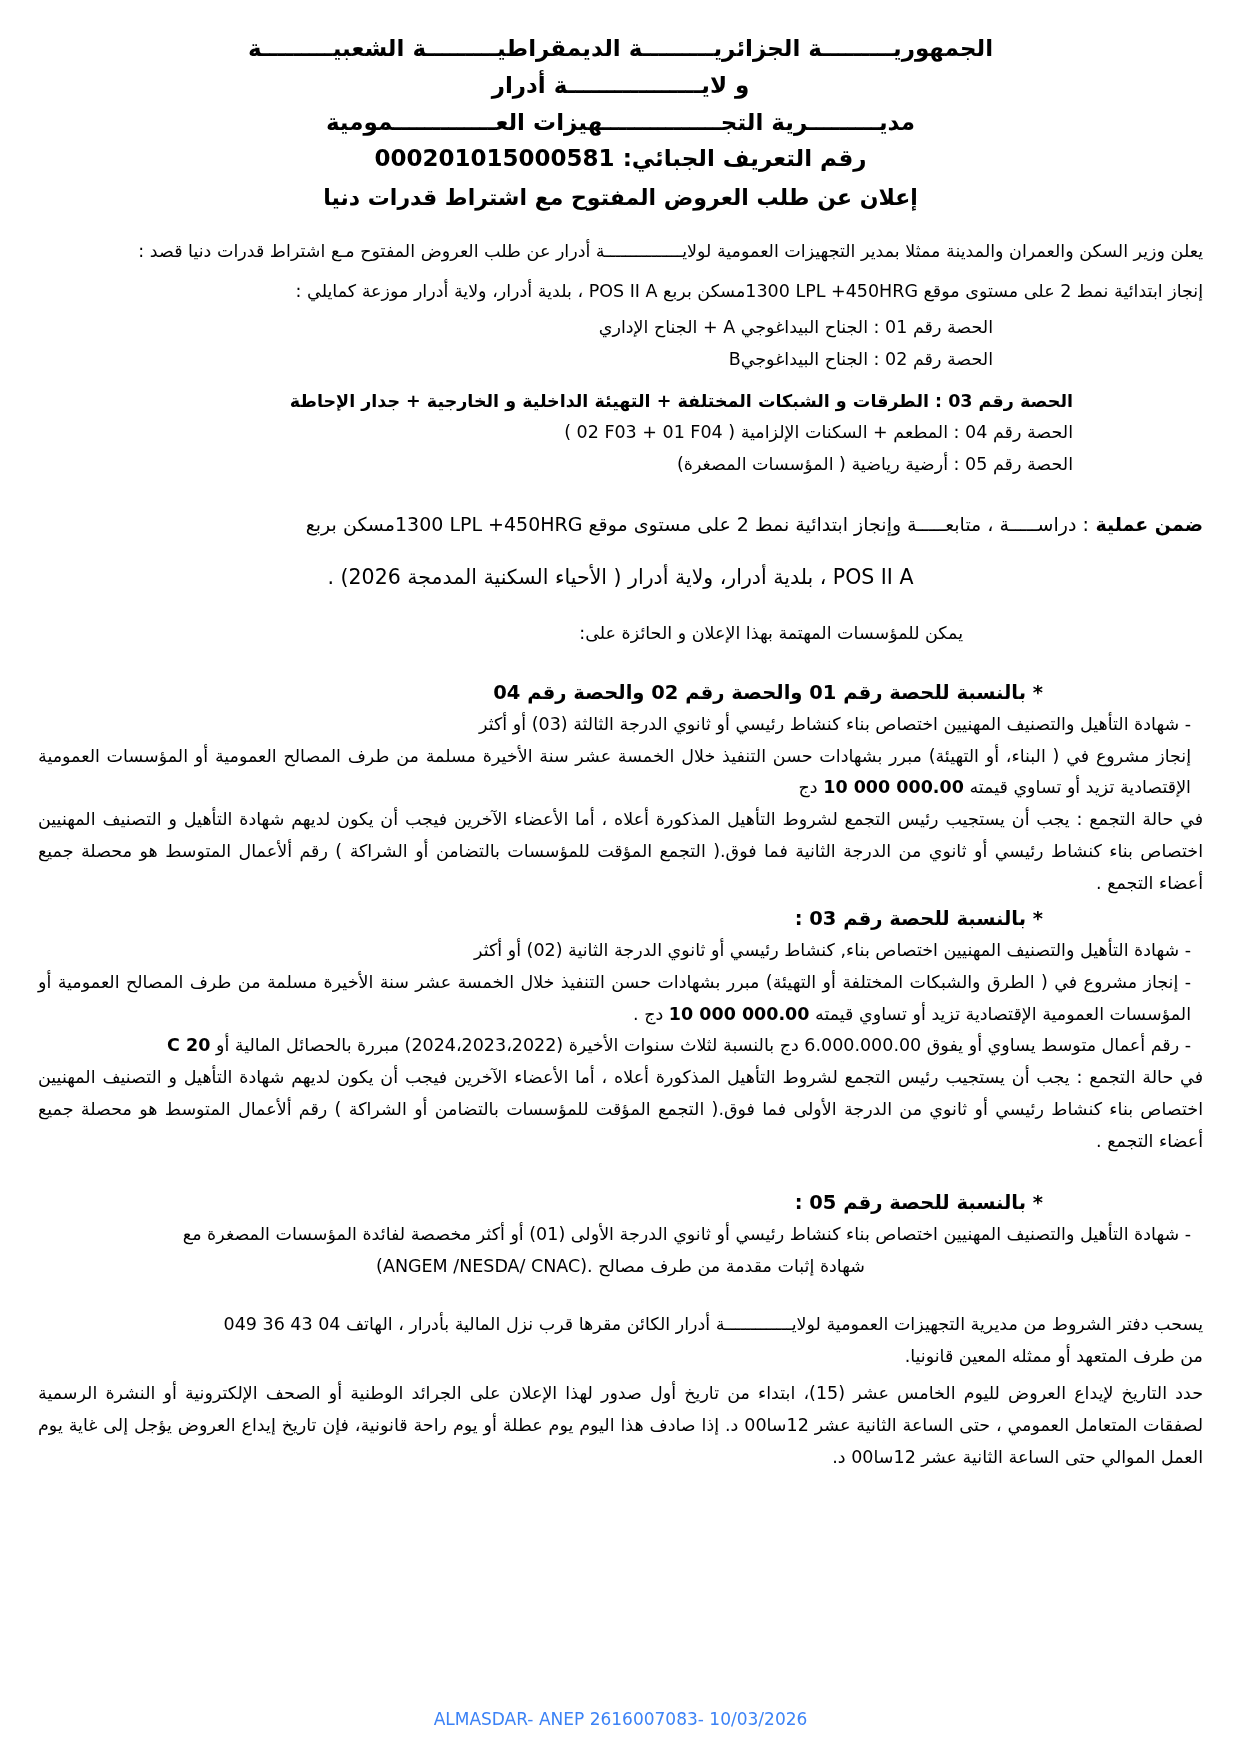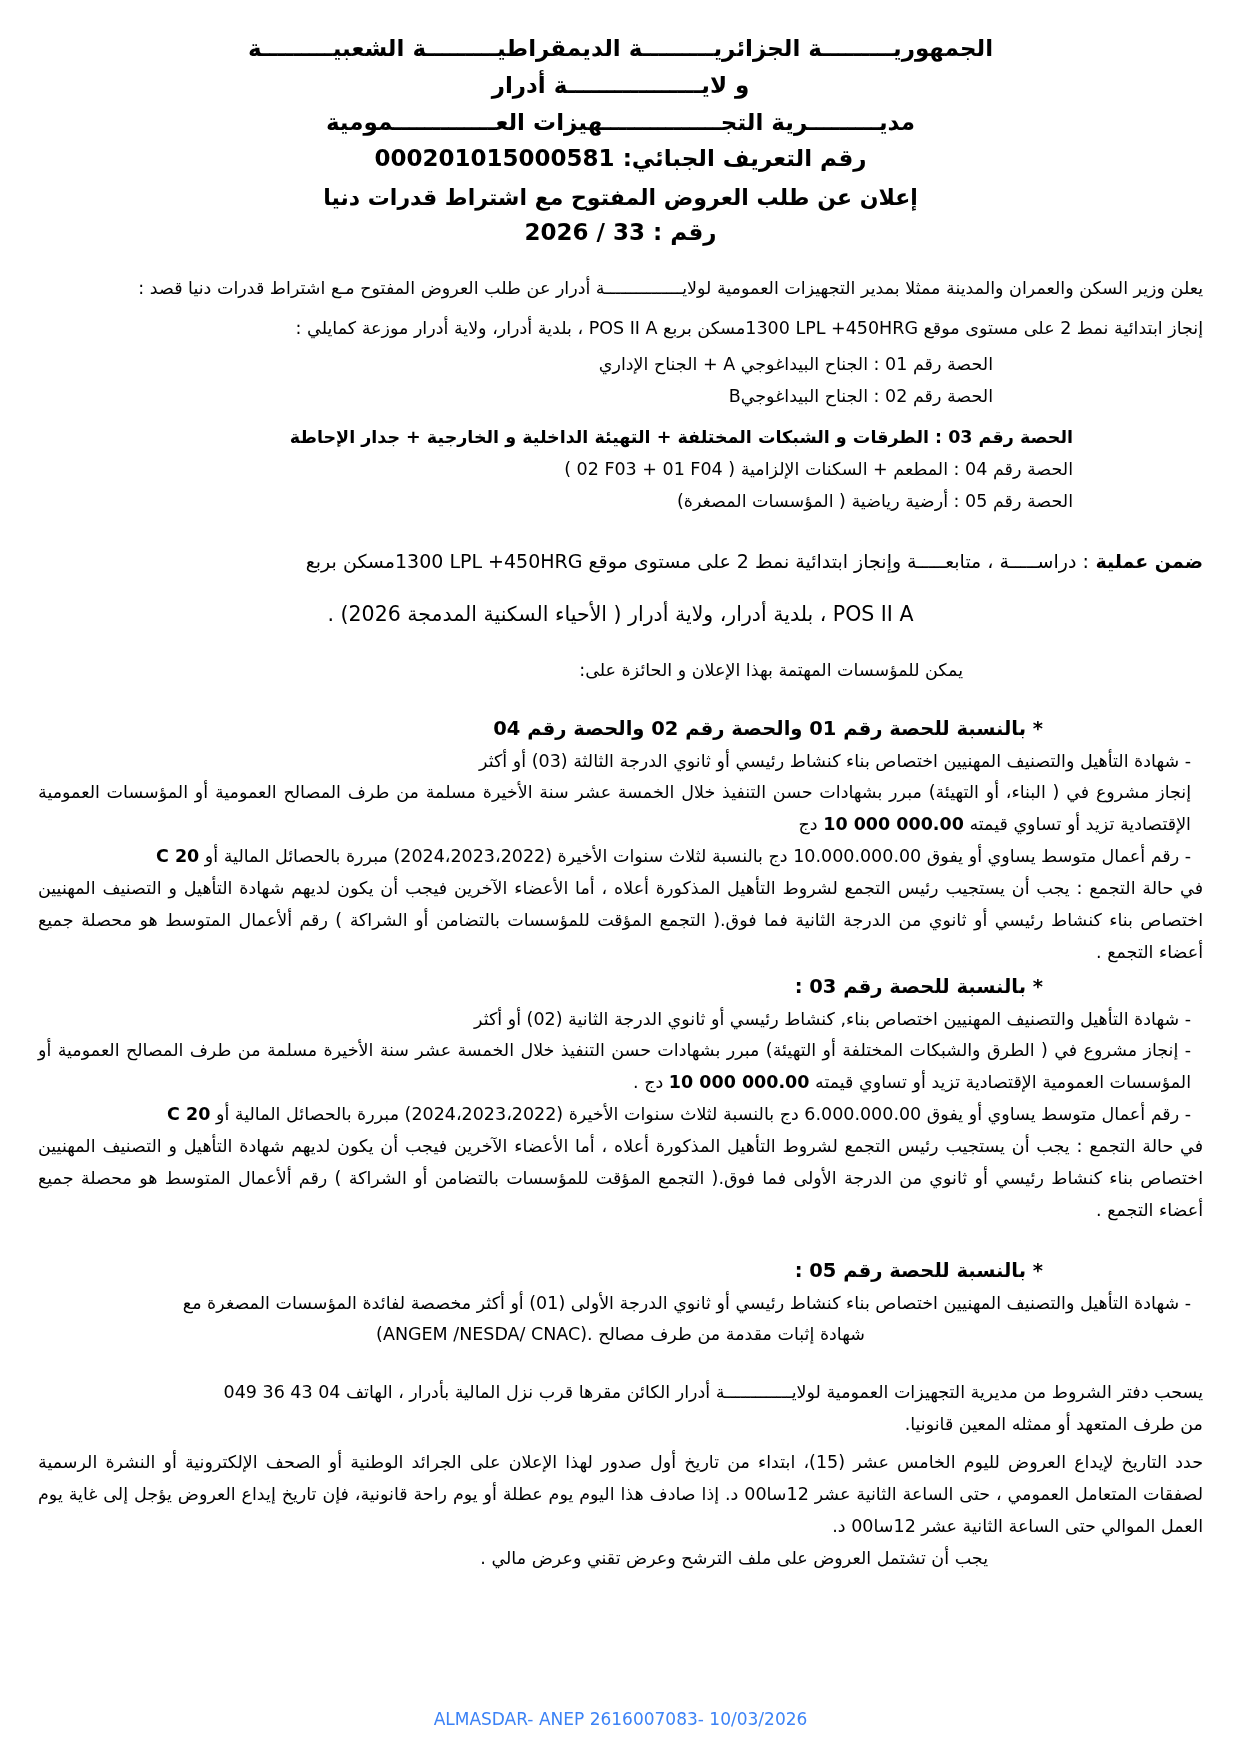--- a/index.html
+++ b/index.html
@@ -50,21 +50,20 @@
 <body>
 
 <div class="page">
 
   <div class="center">
     <div class="hdr">الجمهوريـــــــــة الجزائريـــــــــة الديمقراطيـــــــــة الشعبيـــــــــة</div>
     <div class="hdr">و لايـــــــــــــــــة أدرار</div>
     <div class="hdr">مديـــــــــرية التجـــــــــــــــهيزات العـــــــــــــمومية</div>
     <div class="hdr">رقم التعريف الجبائي: 000201015000581</div>
     <div class="doc-title">إعلان عن طلب العروض المفتوح مع اشتراط قدرات دنيا</div>
-    <div class="num-line"><span>رقم :   </span><span dir="ltr">2026 / 33</span></div>
   </div>
 
   <p class="body j intro-p">يعلن وزير السكن والعمران والمدينة ممثلا بمدير التجهيزات العمومية لولايـــــــــــــــة أدرار عن طلب العروض  المفتوح مـع اشتراط قدرات دنيا  قصد :</p>
 
   <p class="body j object-line"><span>إنجاز ابتدائية نمط 2  على مستوى موقع </span><span dir="ltr">1300 LPL +450HRG</span><span>مسكن بربع </span><span dir="ltr">POS II A</span><span> ، بلدية أدرار، ولاية أدرار موزعة كمايلي  :</span></p>
 
   <div class="lots">
     <div class="lot deep"><span>الحصة رقم 01 :  الجناح البيداغوجي </span><span dir="ltr">A</span><span> + الجناح الإداري</span></div>
     <div class="lot deep">الحصة رقم 02 : الجناح البيداغوجيB</div>
     <div class="lot gap">الحصة رقم 03 : الطرقات و الشبكات المختلفة + التهيئة الداخلية و الخارجية + جدار الإحاطة</div>
@@ -76,21 +75,20 @@
     <div><span style="font-weight: bold;">ضمن عملية </span><span>:  دراســـــة ، متابعـــــة وإنجاز ابتدائية نمط 2  على مستوى موقع </span><span dir="ltr">1300 LPL +450HRG</span><span>مسكن بربع</span></div>
     <div class="pos-line"><span dir="ltr">POS II A</span><span> ، بلدية أدرار، ولاية أدرار ( الأحياء السكنية المدمجة 2026) .</span></div>
   </div>
 
   <p class="eligibility">يمكن للمؤسسات المهتمة بهذا الإعلان و الحائزة على:</p>
 
   <div class="sec1">
     <div class="sec-heading">* بالنسبة للحصة رقم 01 والحصة رقم 02 والحصة رقم 04</div>
     <p class="body j bullet">- شهادة التأهيل والتصنيف المهنيين اختصاص بناء كنشاط رئيسي أو ثانوي الدرجة الثالثة  (03) أو أكثر</p>
     <p class="body j bullet"><span>إنجاز مشروع في  ( البناء، أو التهيئة) مبرر بشهادات حسن التنفيذ  خلال الخمسة عشر سنة الأخيرة مسلمة من طرف المصالح العمومية أو المؤسسات العمومية الإقتصادية تزيد أو تساوي قيمته  </span><span dir="ltr" style="font-weight: bold;">10 000 000.00</span><span> دج</span></p>
-    <p class="body j bullet"><span>-  رقم أعمال متوسط  يساوي أو يفوق </span><span dir="ltr">10.000.000.00</span><span> دج بالنسبة  لثلاث سنوات الأخيرة </span><span dir="ltr">(2024،2023،2022)</span><span> مبررة بالحصائل المالية أو </span><span dir="ltr" style="font-weight: bold;">C 20</span></p>
     <p class="body j note">في حالة التجمع : يجب أن يستجيب رئيس التجمع لشروط التأهيل المذكورة أعلاه ، أما الأعضاء الآخرين فيجب أن يكون لديهم شهادة التأهيل و التصنيف المهنيين اختصاص بناء كنشاط رئيسي أو ثانوي  من الدرجة الثانية فما فوق.( التجمع المؤقت للمؤسسات  بالتضامن أو  الشراكة ) رقم ألأعمال المتوسط هو محصلة جميع أعضاء التجمع .</p>
   </div>
 
   <div class="sec3">
     <div class="sec-heading">* بالنسبة للحصة رقم 03 :</div>
     <p class="body j bullet">- شهادة التأهيل والتصنيف المهنيين اختصاص بناء, كنشاط رئيسي أو ثانوي الدرجة الثانية (02) أو أكثر</p>
     <p class="body j bullet"><span>- إنجاز مشروع في ( الطرق والشبكات المختلفة أو التهيئة)  مبرر بشهادات حسن التنفيذ خلال الخمسة عشر سنة الأخيرة مسلمة من طرف المصالح العمومية أو المؤسسات العمومية الإقتصادية تزيد أو تساوي قيمته  </span><span dir="ltr" style="font-weight: bold;">10 000 000.00</span><span> دج   .</span></p>
     <p class="body j bullet"><span>- رقم أعمال متوسط يساوي أو يفوق </span><span dir="ltr">6.000.000.00</span><span> دج بالنسبة  لثلاث سنوات الأخيرة  </span><span dir="ltr">(2024،2023،2022)</span><span> مبررة بالحصائل المالية أو  </span><span dir="ltr" style="font-weight: bold;">C 20</span></p>
     <p class="body j note">في حالة التجمع : يجب أن يستجيب رئيس التجمع لشروط التأهيل المذكورة أعلاه ، أما الأعضاء الآخرين فيجب أن يكون لديهم شهادة التأهيل و التصنيف المهنيين اختصاص بناء كنشاط رئيسي أو ثانوي من الدرجة الأولى فما فوق.( التجمع المؤقت للمؤسسات  بالتضامن أو الشراكة ) رقم ألأعمال المتوسط هو محصلة جميع أعضاء التجمع .</p>
   </div>
@@ -99,17 +97,16 @@
     <div class="sec-heading">* بالنسبة للحصة رقم 05 :</div>
     <p class="body j bullet">- شهادة التأهيل والتصنيف المهنيين اختصاص بناء كنشاط رئيسي أو ثانوي الدرجة الأولى (01) أو أكثر مخصصة لفائدة المؤسسات المصغرة مع</p>
     <p class="body angem-line"><span>شهادة إثبات مقدمة من طرف مصالح .</span><span dir="ltr">(ANGEM /NESDA/ CNAC)</span></p>
   </div>
 
   <p class="body j closing-p"><span>يسحب دفتر الشروط من مديرية التجهيزات العمومية لولايـــــــــــــة أدرار الكائن مقرها قرب نزل المالية بأدرار ، الهاتف    </span><span dir="ltr">049 36 43 04</span></p>
   <p class="body j">من طرف المتعهد أو ممثله المعين قانونيا.</p>
 
   <p class="body j deadline-p">حدد التاريخ لإيداع العروض لليوم الخامس عشر  (15)، ابتداء من تاريخ أول صدور لهذا الإعلان على الجرائد الوطنية أو الصحف الإلكترونية  أو النشرة الرسمية لصفقات المتعامل العمومي ، حتى الساعة الثانية عشر 12سا00 د. إذا صادف هذا اليوم يوم عطلة أو يوم راحة قانونية، فإن تاريخ إيداع العروض يؤجل إلى غاية يوم العمل الموالي حتى الساعة  الثانية عشر 12سا00 د.</p>
 
-  <p class="body offers-line">يجب أن تشتمل العروض على ملف الترشح وعرض تقني وعرض مالي .</p>
 
   <div class="footer">ALMASDAR- ANEP 2616007083- 10/03/2026</div>
 
 </div>
 
 </body></html>

